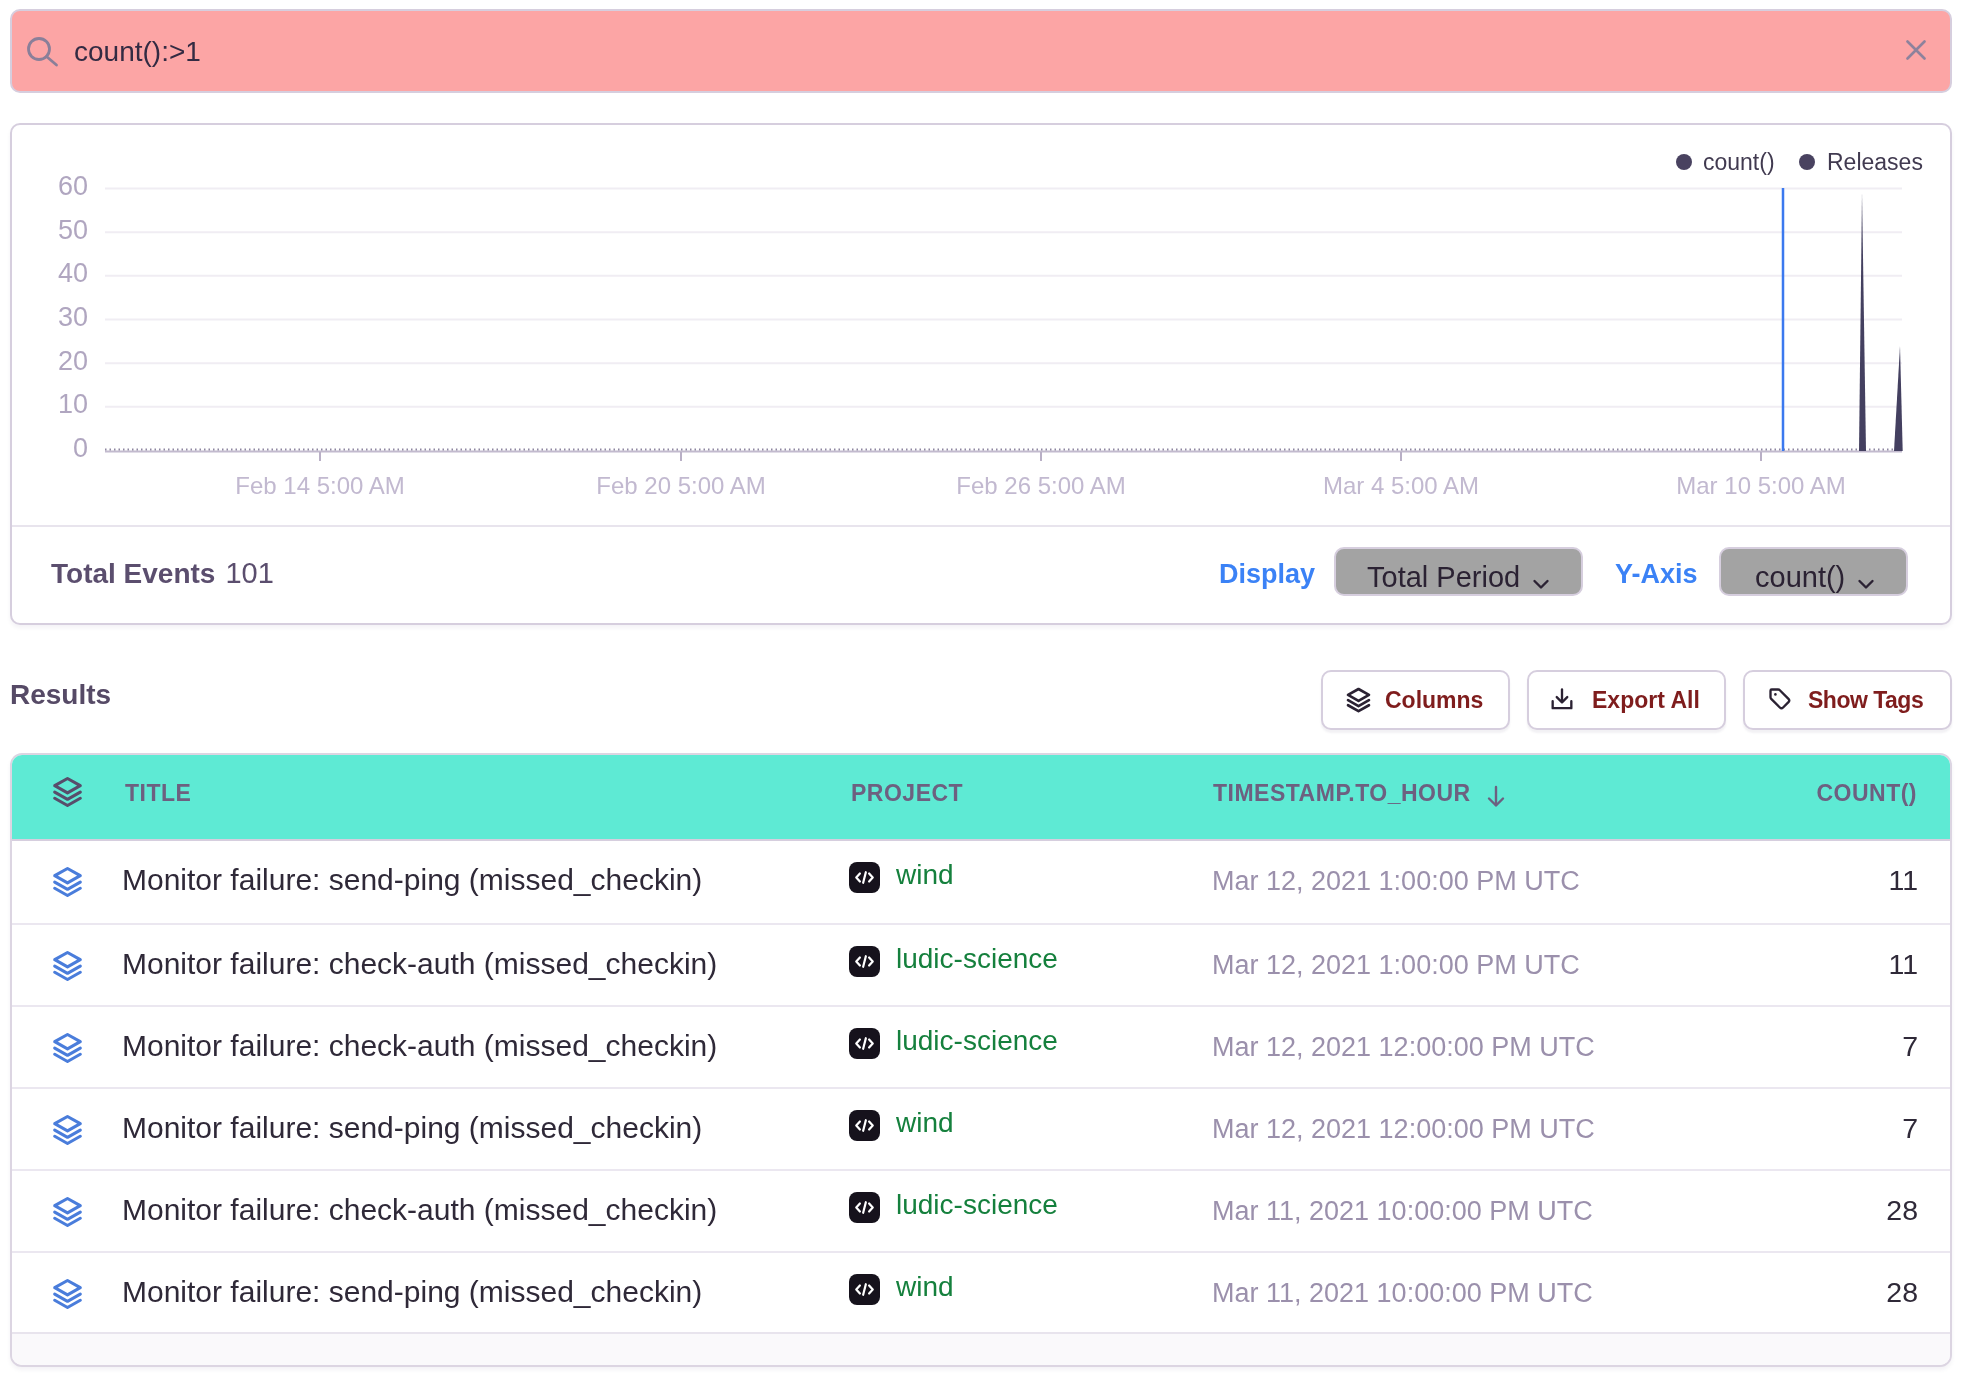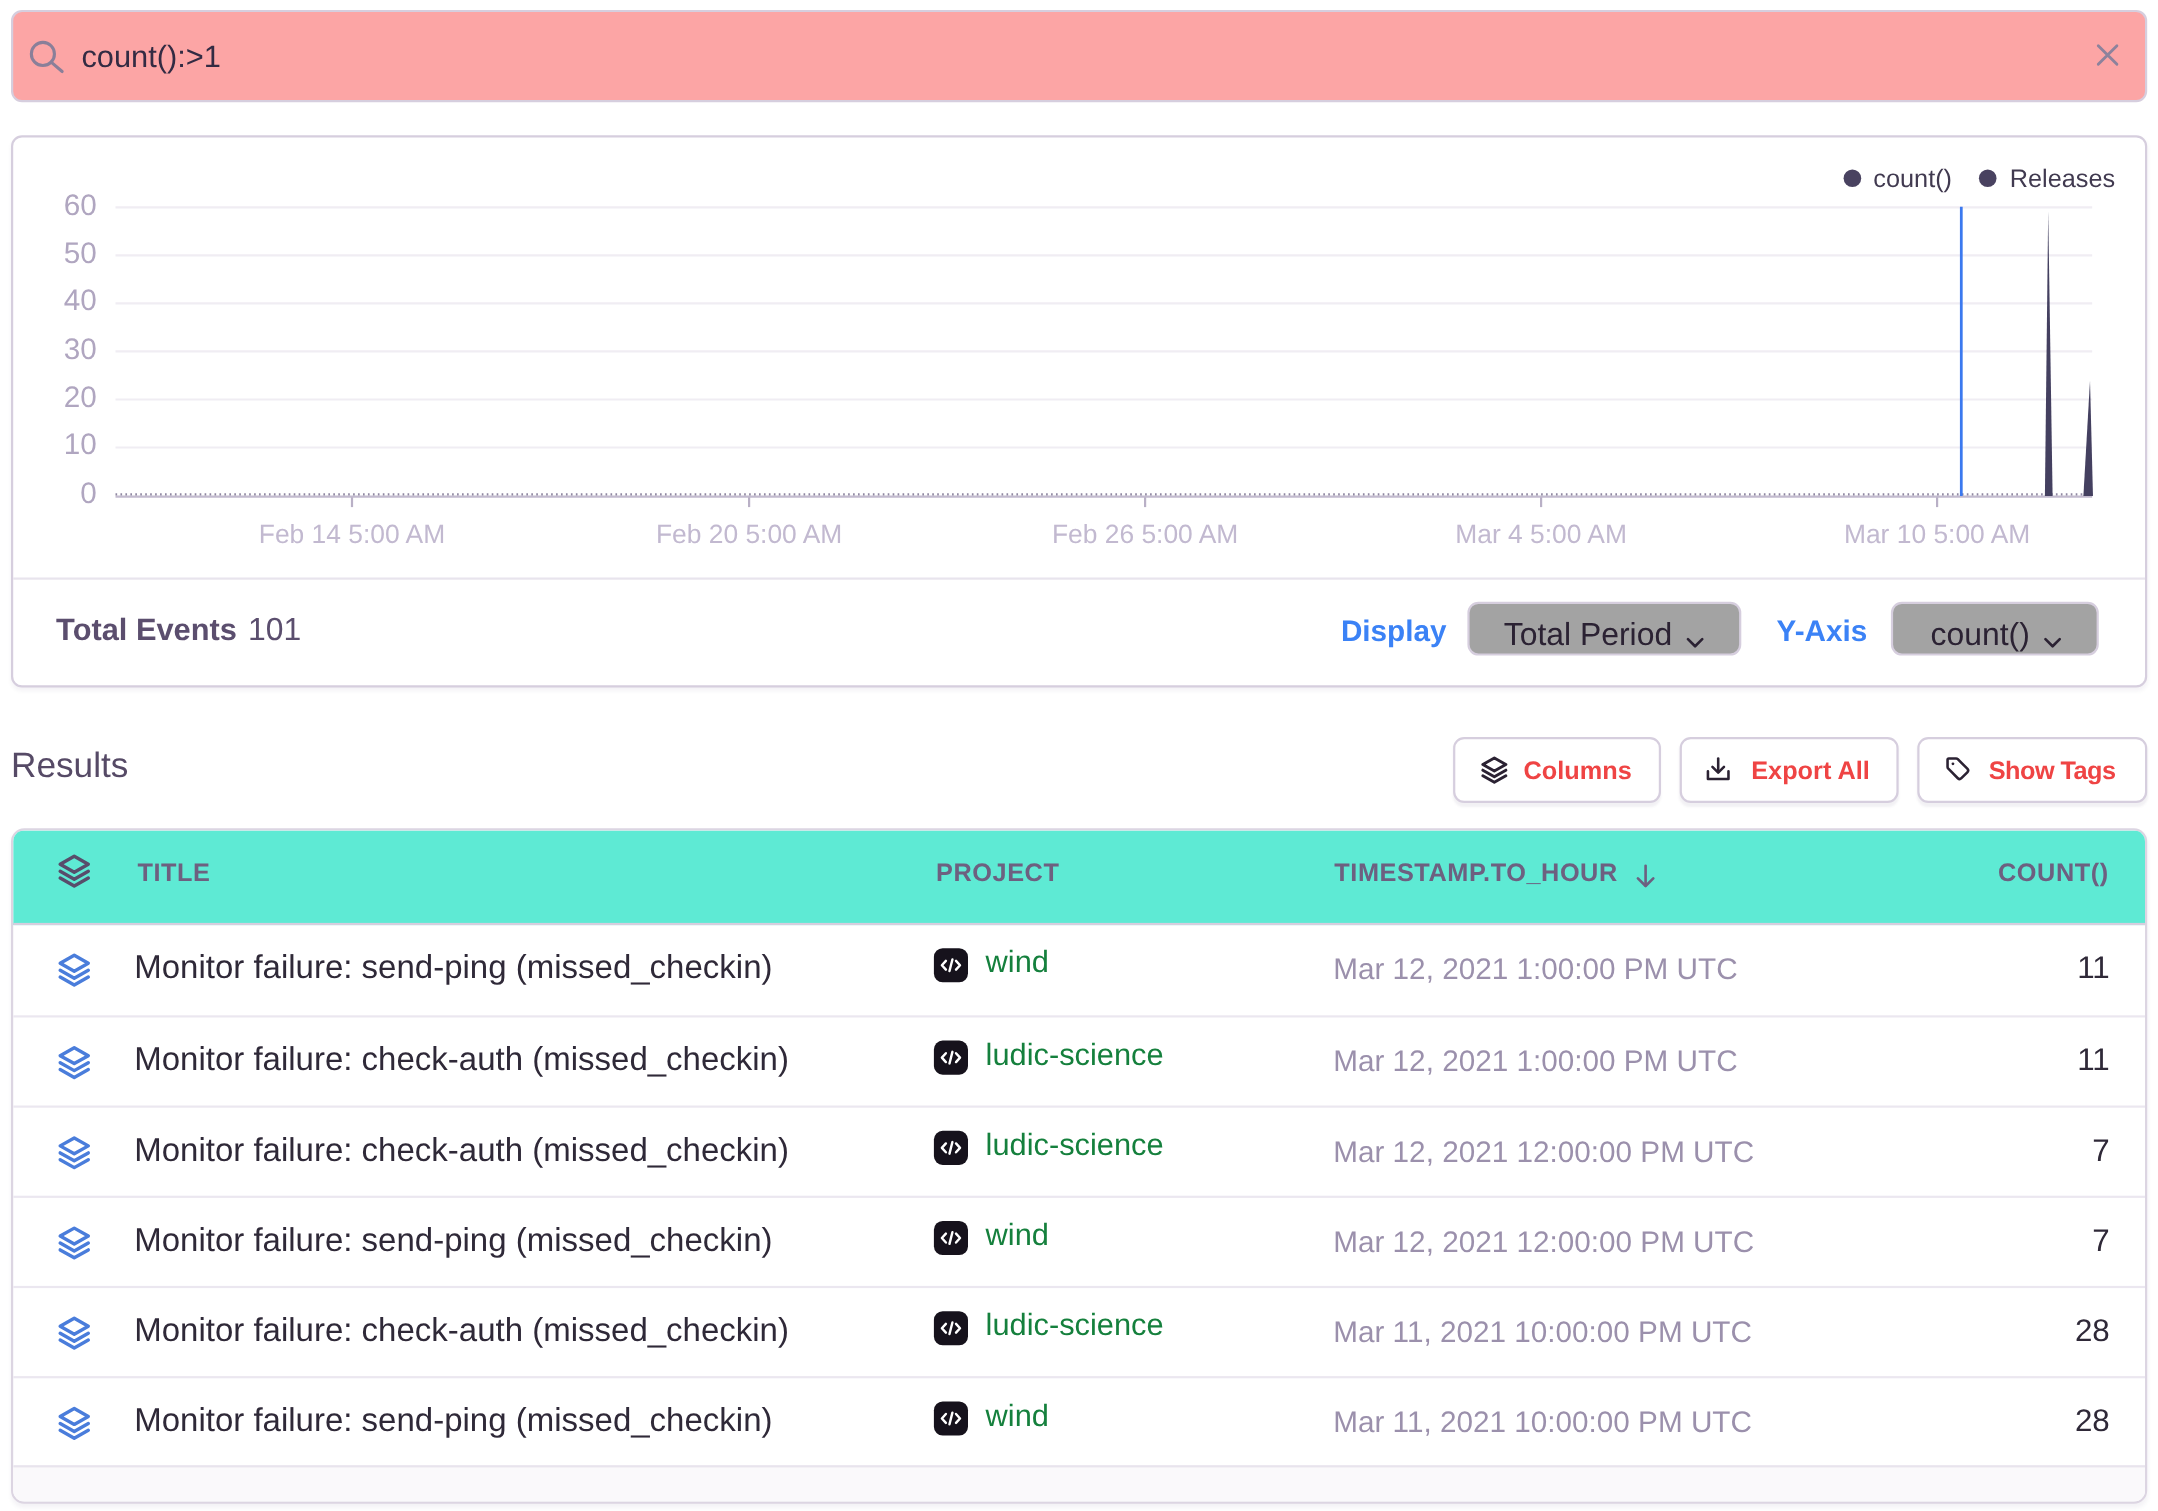--- a/index.html
+++ b/index.html
@@ -20,24 +20,24 @@
   }
   .panel .divider { position:absolute; left:0; right:0; top:400px; border-top:2px solid #e8e4ed; }
   .te { position:absolute; left:39px; top:434px; font-size:28px; line-height:28px; font-weight:bold; color:#5b4e6e; }
   .te .num { font-weight:normal; color:#5b4e6e; margin-left:10px; font-size:29px; }
   .ctl-label { position:absolute; font-size:27px; line-height:27px; font-weight:bold; color:#3b82f6; top:436px; }
   .selectbtn {
     position:absolute; top:422px; height:49px; border:2px solid #d6cede; border-radius:10px;
     background:#a3a3a3; font-size:29px; color:#2b2233; display:flex; align-items:flex-end;
   }
   
-  .results { left:10px; top:681px; font-size:32px; line-height:28px; font-weight:normal; color:#564a66; }
+  .results { left:10px; top:681px; font-size:28px; line-height:28px; font-weight:bold; color:#564a66; }
   .btn {
     position:absolute; top:670px; height:60px; border:2px solid #d6cede; border-radius:10px;
-    background:#fff; font-size:23px; font-weight:bold; color:#ef4444;
+    background:#fff; font-size:23px; font-weight:bold; color:#7f1d1d;
     display:flex; align-items:center; white-space:nowrap; box-shadow:0 3px 2px rgba(90,80,110,0.08);
   }
   
   .table {
     left:10px; top:753px; width:1942px; height:614px;
     border:2px solid #dcd5e2; border-radius:12px; background:#fff; overflow:hidden; box-shadow:0 3px 4px rgba(45,0,85,0.05);
   }
   .thead {
     position:absolute; left:0; right:0; top:0; height:86px; background:#5eead4;
     border-bottom:2px solid #d6cede;

